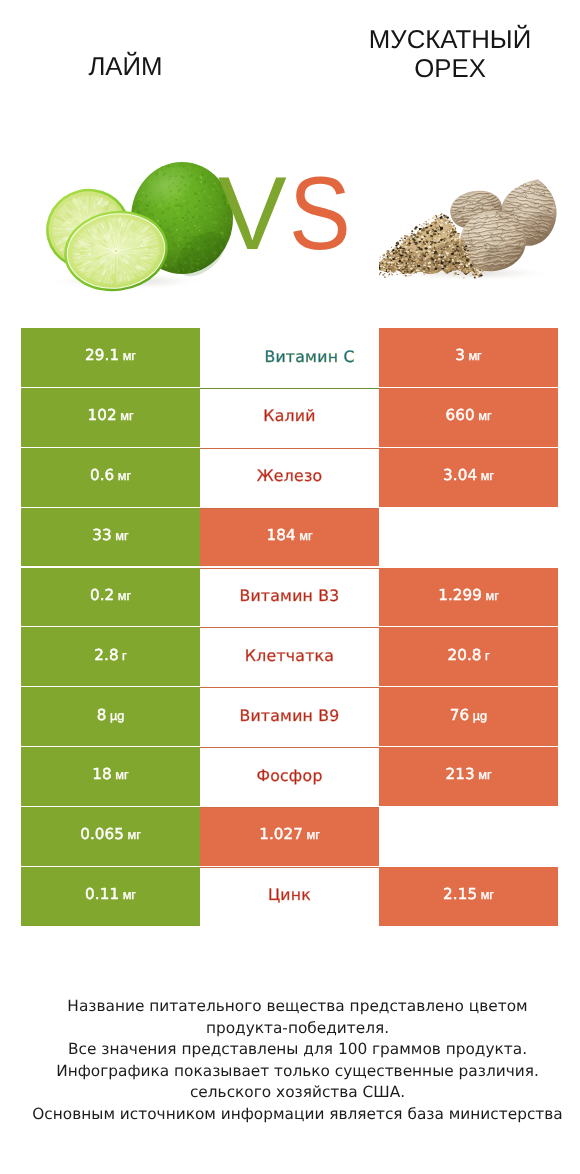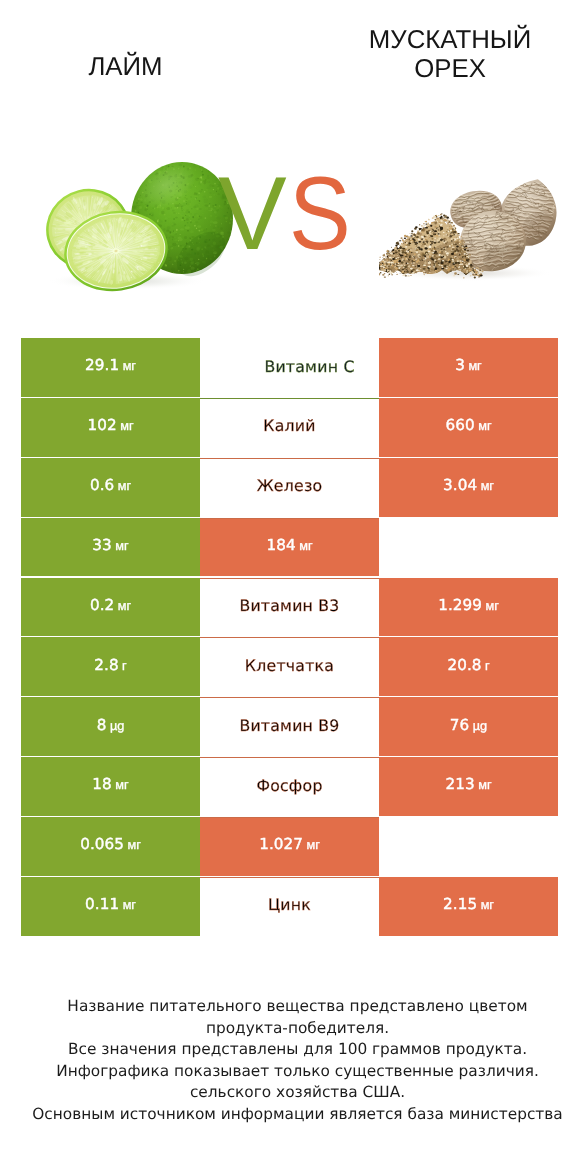--- a/index.html
+++ b/index.html
@@ -20,34 +20,34 @@
   .lime-wrap{position:absolute;left:29px;top:150px;width:210px;height:150px;}
   .lime-wrap svg{display:block;}
   .nut-wrap{position:absolute;left:379px;top:160px;width:180px;height:132px;}
   .nut-wrap svg{display:block;}
   .vs{position:absolute;top:164px;left:208px;width:160px;height:100px;
       font-size:104px;line-height:100px;font-weight:400;text-align:center;white-space:nowrap;}
   .vs .v{color:#7ea52d;display:inline-block;transform:scaleX(0.99);transform-origin:left center;margin-right:2px;}
   .vs .s{color:#e2673f;display:inline-block;transform:scaleX(0.89);transform-origin:left center;}
 
   
-  .table{position:absolute;left:21px;top:338px;width:537px;height:598px;}
+  .table{position:absolute;left:21px;top:328px;width:537px;height:598px;}
   .row{position:absolute;left:0;width:537px;height:59.87px;display:flex;}
   .row:last-child .c-left,.row:last-child .c-right{border-bottom:none;}
   .c-left,.c-right{background-clip:padding-box;}
   .cell{height:100%;display:flex;align-items:center;justify-content:center;}
   .c-left{width:179px;background:#82a72f;color:#fff;border-bottom:1.2px solid #fff;}
   .c-right{width:179px;background:#e26e49;color:#fff;border-bottom:1.2px solid #fff;}
   .c-mid{width:179px;background:#fff;display:flex;align-items:center;justify-content:center;}
   .num{font-size:15.2px;font-weight:400;letter-spacing:.1px;font-family:"DejaVu Sans",sans-serif;-webkit-text-stroke:0.42px #fff;}
   .unit{font-size:12.7px;font-weight:400;margin-left:3.4px;letter-spacing:0;font-family:Liberation Sans, sans-serif;-webkit-text-stroke:0.35px #fff;}
   .valbox{display:flex;align-items:baseline;line-height:1;position:relative;top:-1.5px;}
   .label{font-size:15.7px;font-weight:400;letter-spacing:.25px;font-family:"DejaVu Sans",sans-serif;-webkit-text-stroke:0.4px;position:relative;top:-1.5px;line-height:1;}
-  .lab-green{color:#0f172a;margin-left:40px;-webkit-text-stroke-color:#6d8f2f;}
-  .lab-orange{color:#000000;-webkit-text-stroke-color:#cb6b48;}
+  .lab-green{color:#0369a1;margin-left:40px;-webkit-text-stroke-color:#6d8f2f;}
+  .lab-orange{color:#b91c1c;-webkit-text-stroke-color:#cb6b48;}
 
   
   .hl{position:absolute;left:179px;width:179px;height:1px;}
 
   
   .footer{position:absolute;left:0px;top:996px;width:580px;text-align:center;
           color:#1c1c1c;font-size:15.35px;line-height:21.55px;letter-spacing:0;
           font-family:"DejaVu Sans",sans-serif;}
   .footer div{white-space:nowrap;margin-left:15px;}
 </style>

